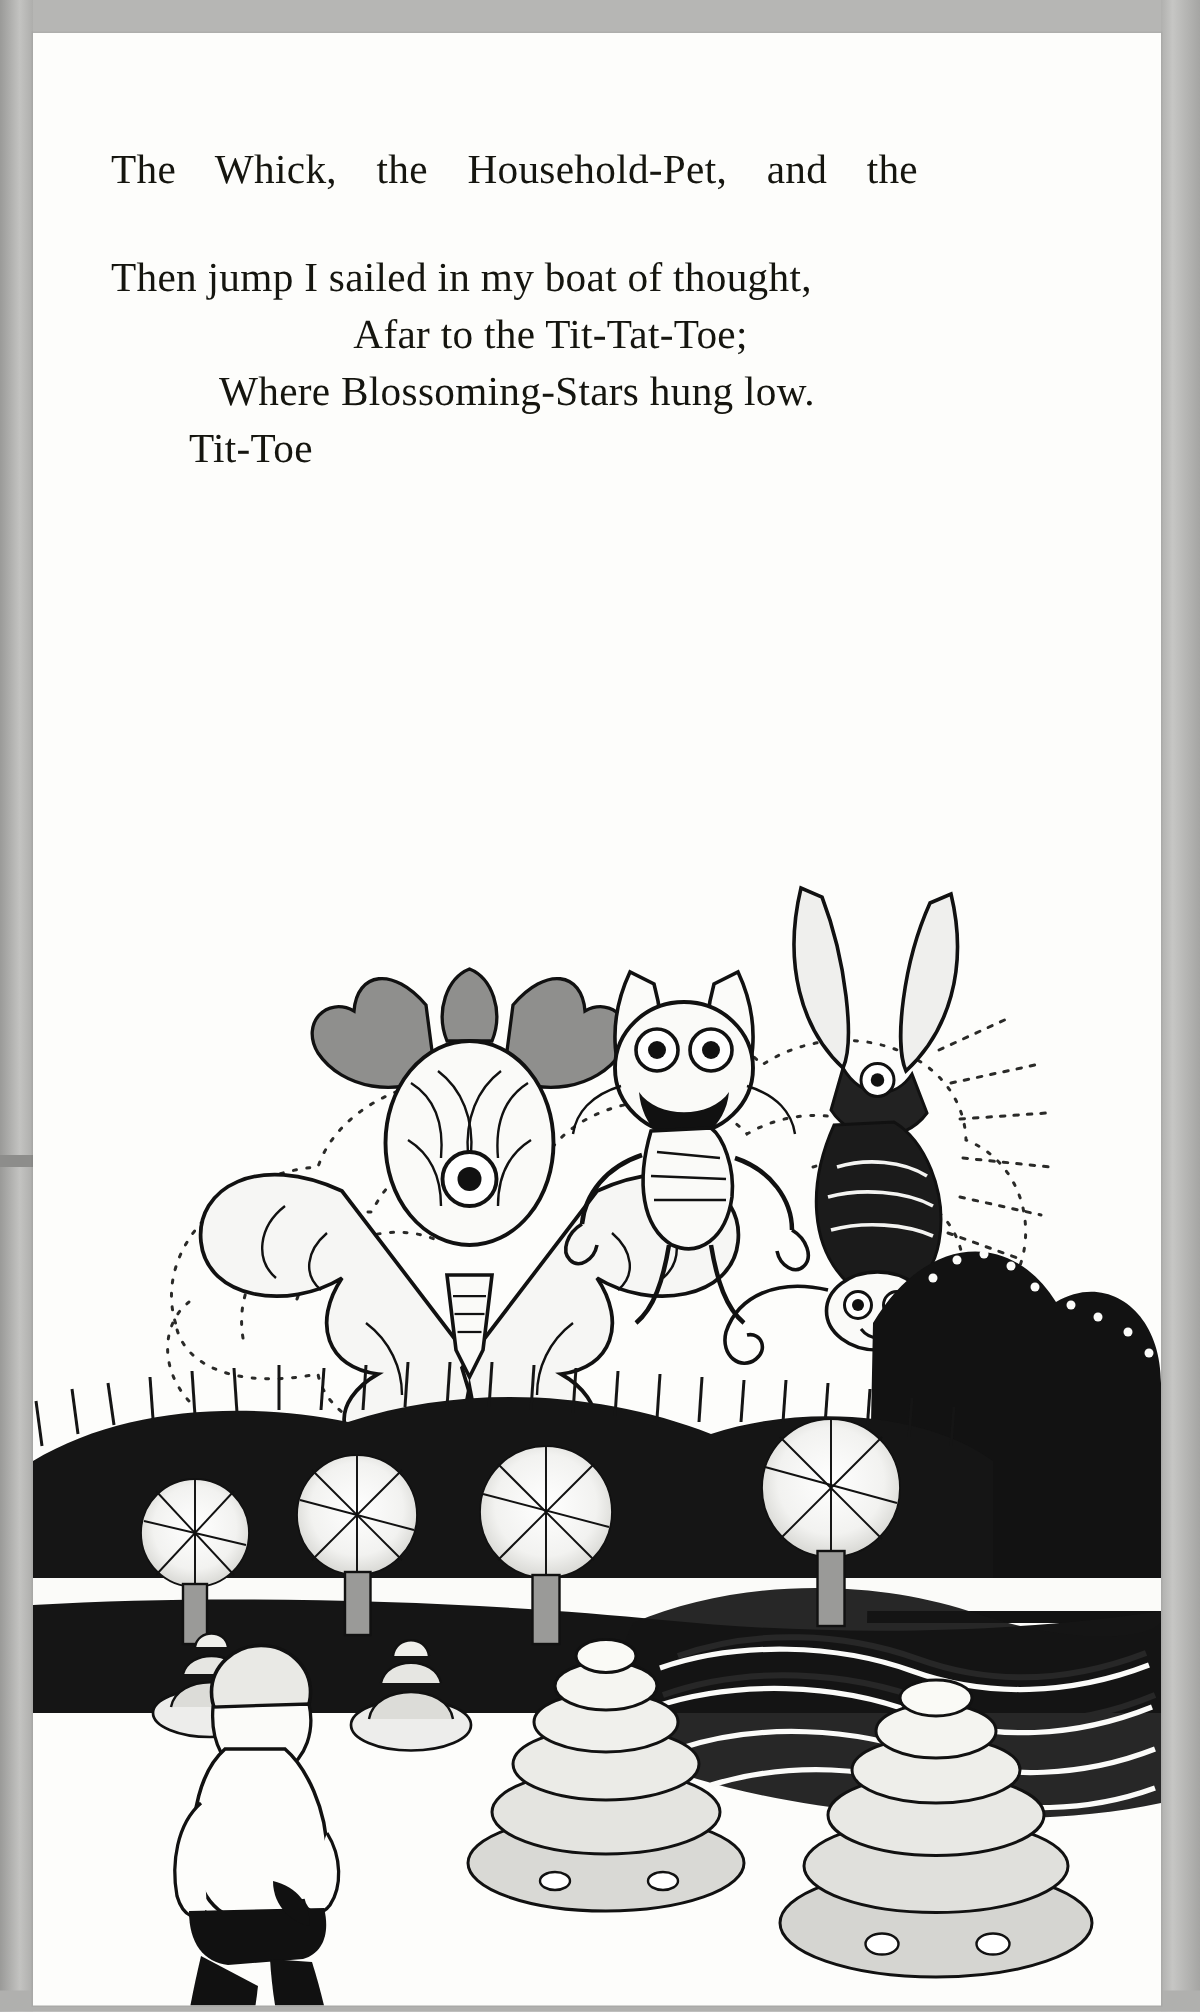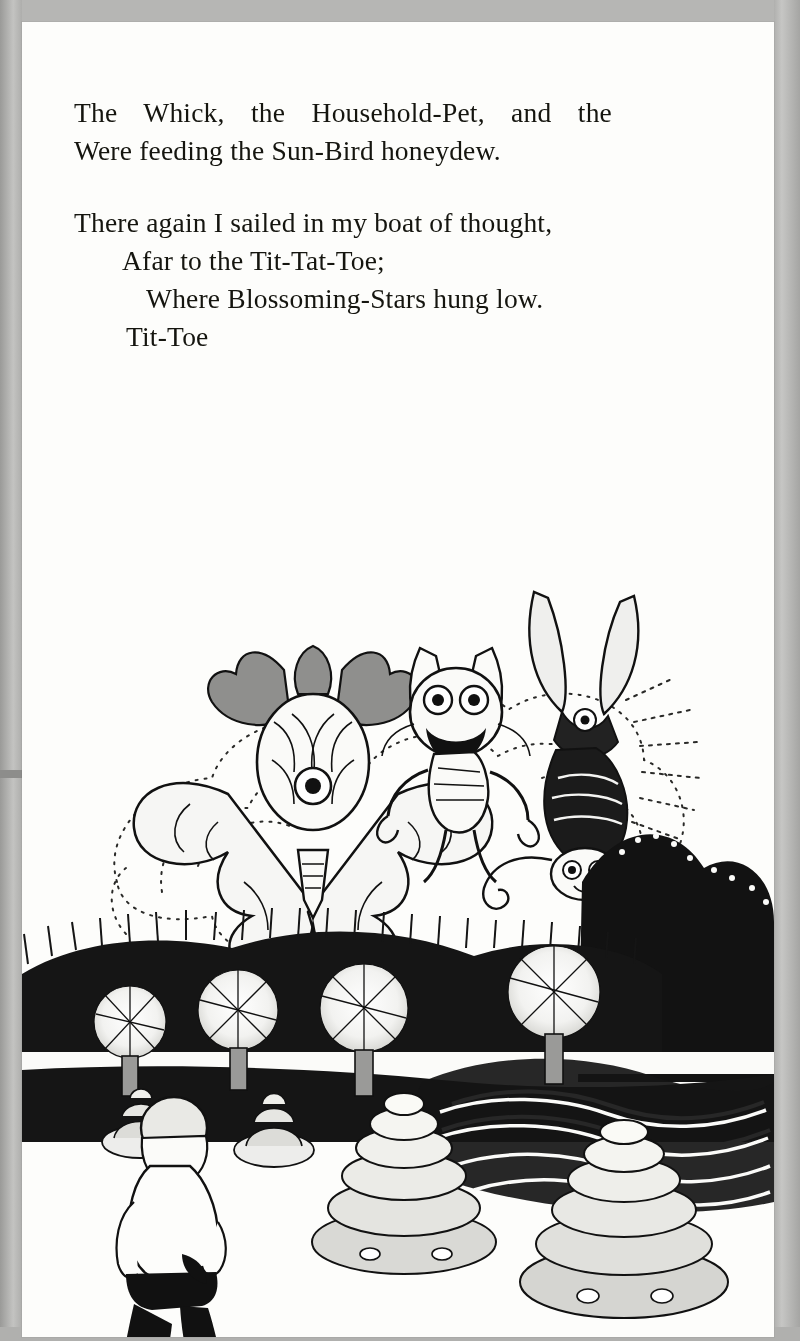--- a/index.html
+++ b/index.html
@@ -75,21 +75,21 @@
     letter-spacing: 0.2px;
     white-space: pre;
     color: #15150f;
   }
   .line.justify {
     white-space: normal;
     text-align: justify;
     text-align-last: justify;
   }
   .indent-1 { padding-left: 52px; }
-  .indent-2 { padding-left: 48px; }
+  .indent-2 { padding-left: 48px; text-align: center; }
   .indent-3 { padding-left: 72px; }
 
   
   .illus {
     position: absolute;
     left: 0;
     top: 560px;
     width: 752px;
     height: 755px;
   }
@@ -104,24 +104,23 @@
     <div class="notch"></div>
   </div>
   <div class="gutter-right"></div>
   <div class="gutter-bottom"></div>
 
   <div class="page">
 
     <div class="poem">
       <div class="stanza">
         <div class="line justify">The Whick, the Household-Pet, and the</div>
-        <div class="line">Were feeding the Sun-Bird honeydew.</div>
       </div>
       <div class="stanza">
-        <div class="line">There again I sailed in my boat of thought,</div>
+        <div class="line">Then jump I sailed in my boat of thought,</div>
         <div class="line indent-2">Afar to the Tit-Tat-Toe;</div>
         <div class="line indent-3">Where Blossoming-Stars hung low.</div>
         <div class="line indent-1">Tit-Toe</div>
       </div>
     </div>
 
     <div class="illus">
       <svg width="752" height="755" viewBox="0 0 752 755" xmlns="http://www.w3.org/2000/svg">
         <defs>
           <pattern id="hatch" width="4" height="4" patternUnits="userSpaceOnUse" patternTransform="rotate(70)">

